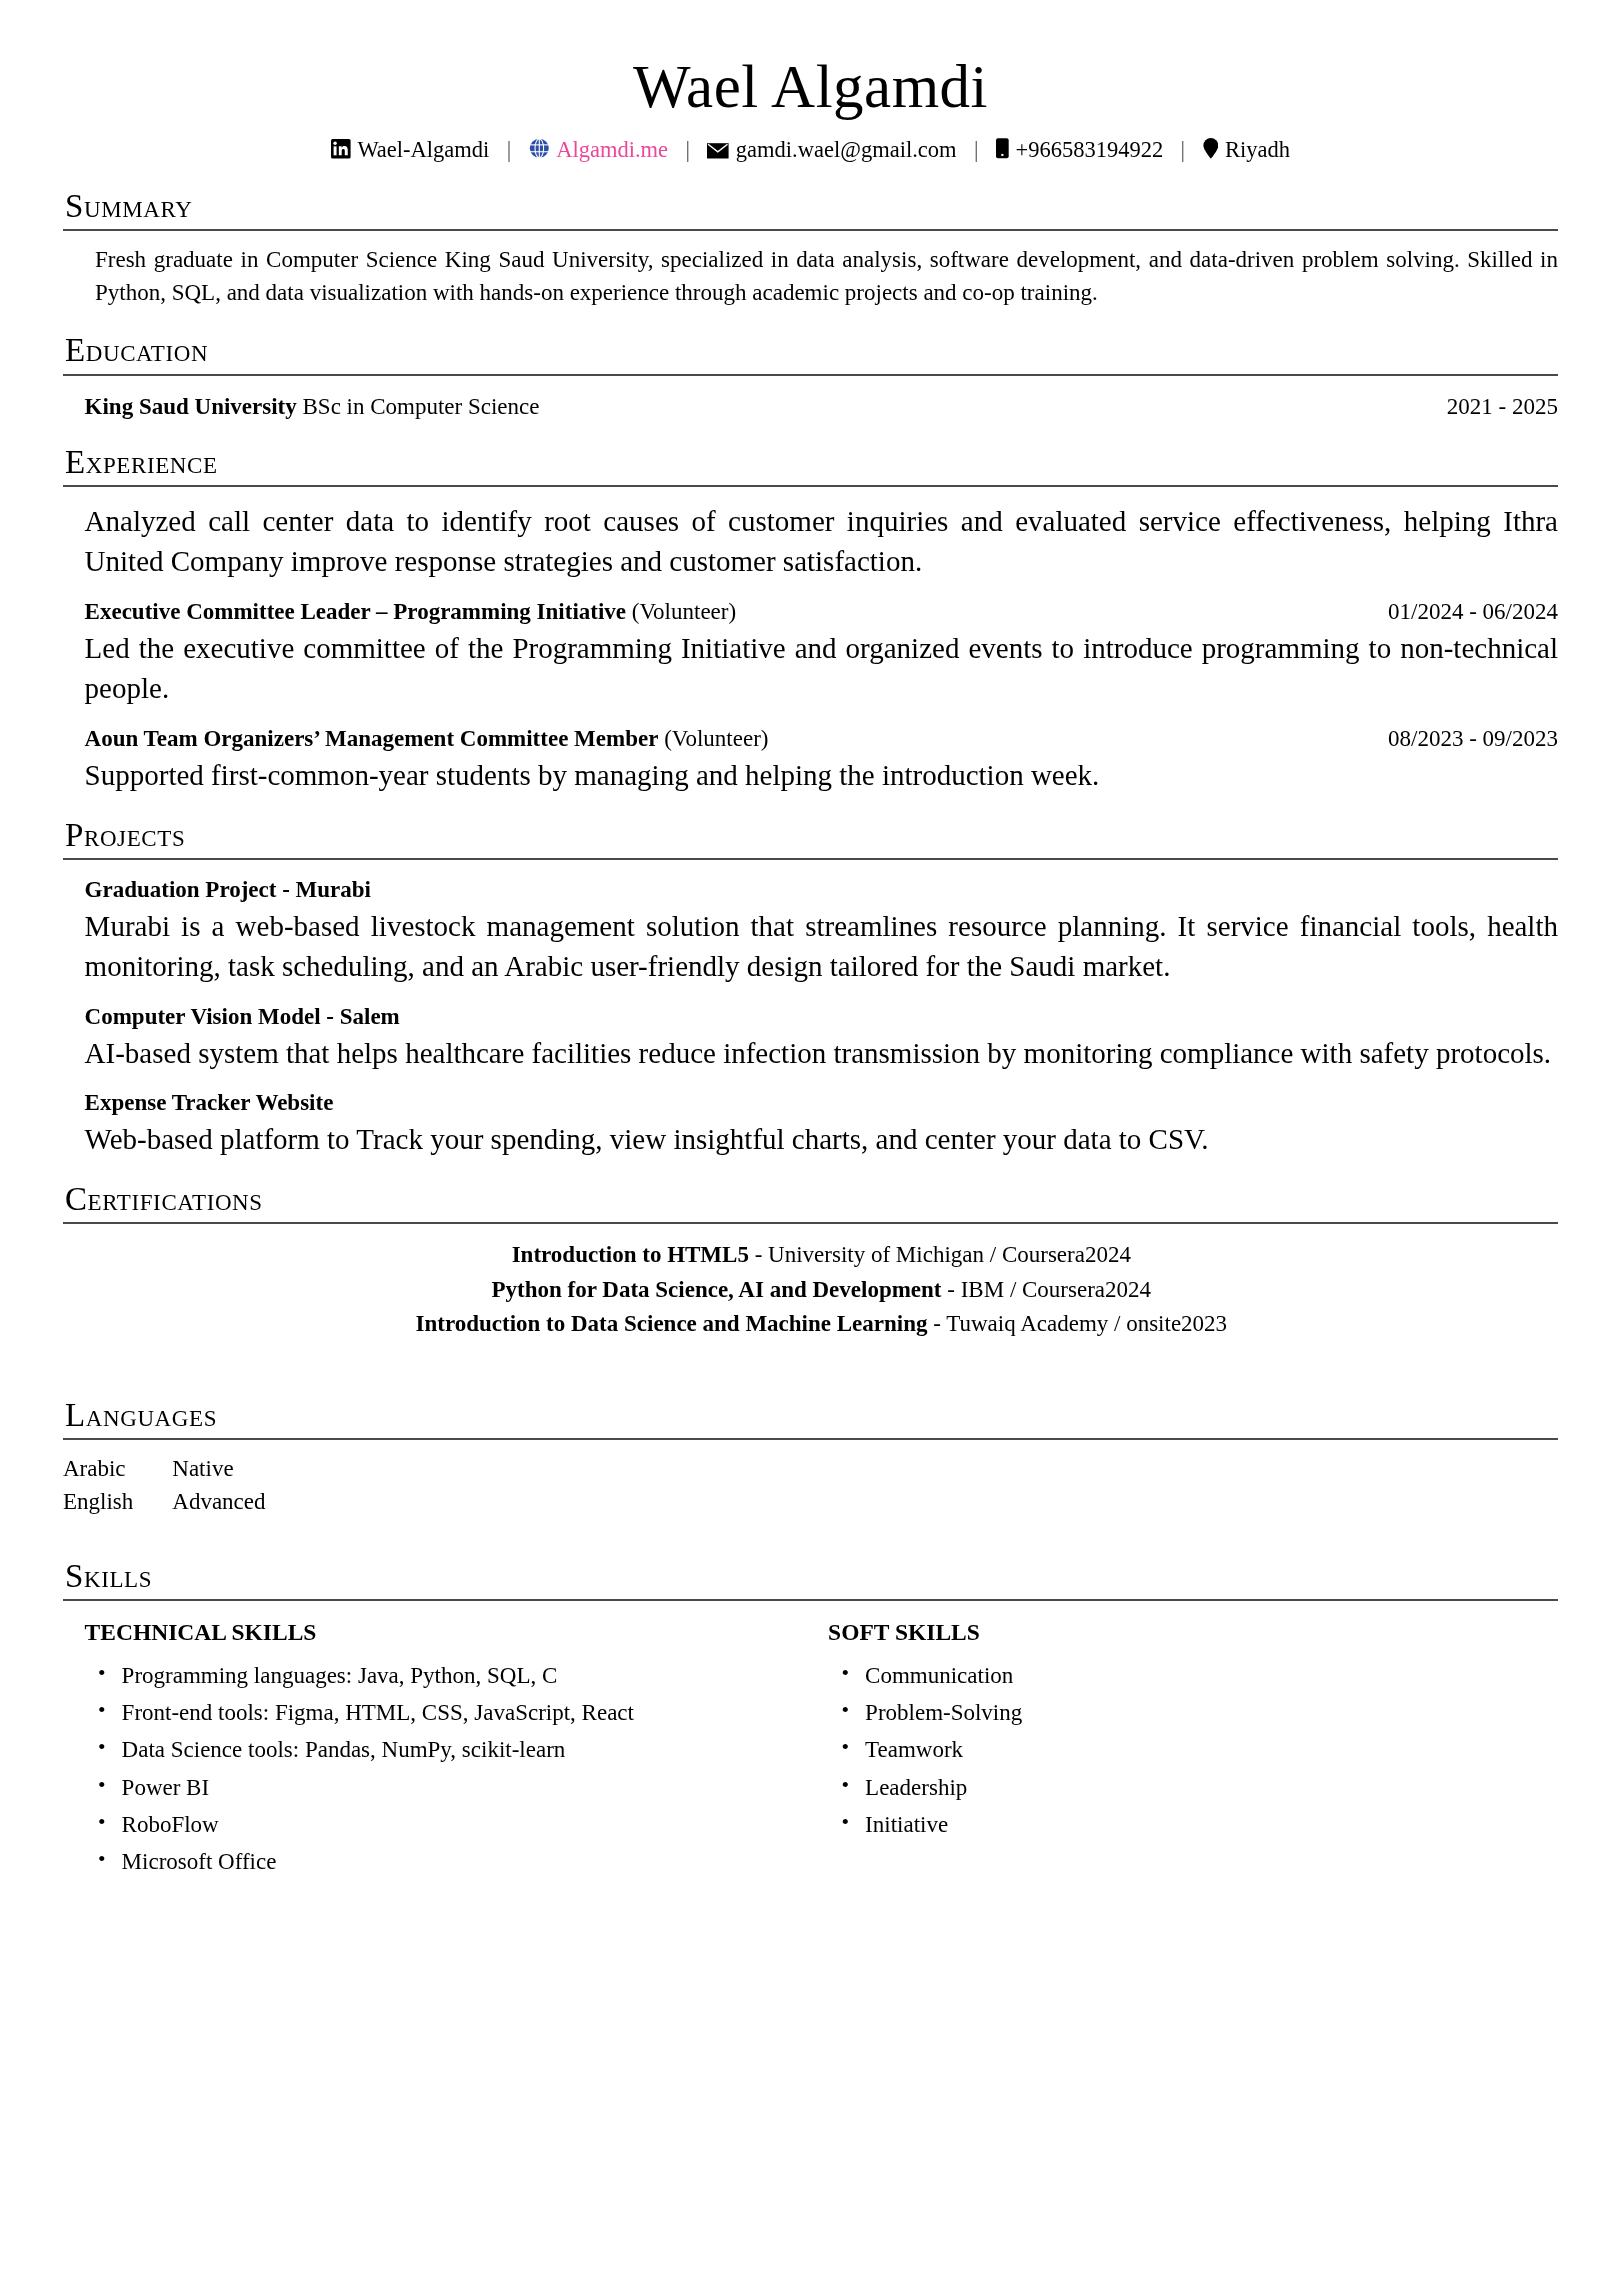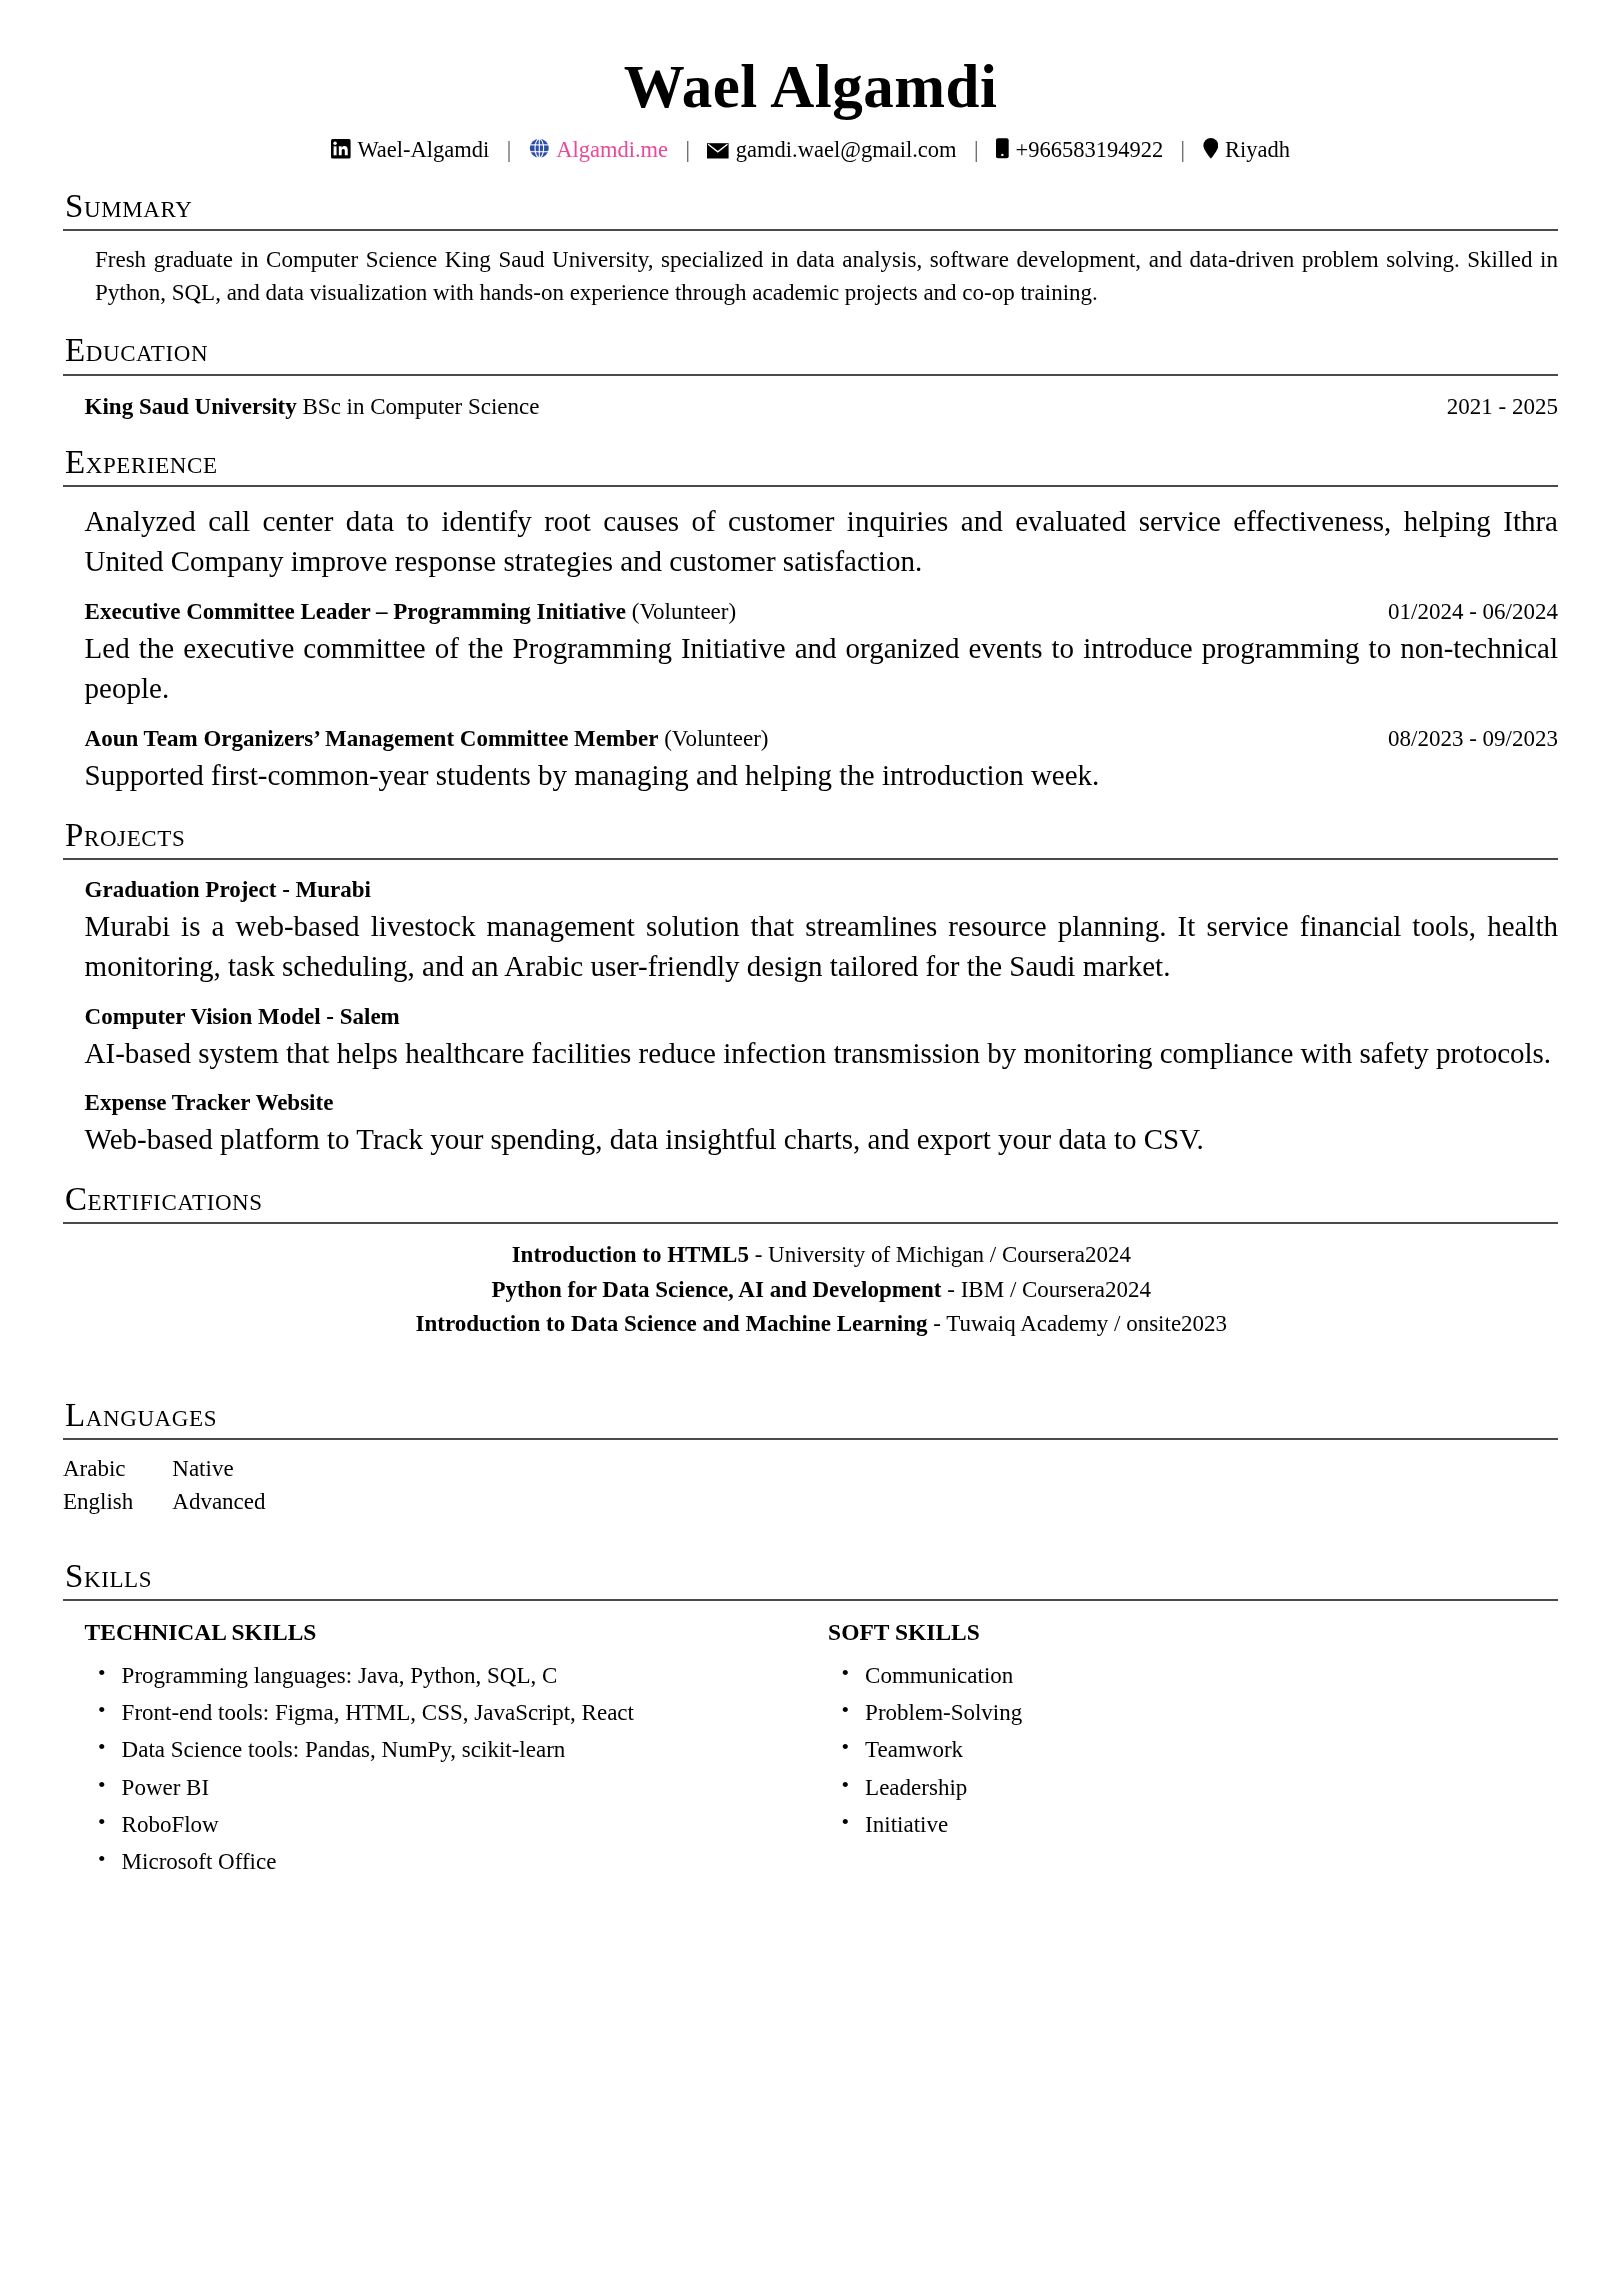--- a/index.html
+++ b/index.html
@@ -19,21 +19,21 @@
     height: 2293px;
     box-sizing: border-box;
     padding: 43px 63px 0 63px;
     position: relative;
   }
 
   
   .name {
     text-align: center;
     font-size: 61px;
-    font-weight: 700;
+    font-weight: 400;
     letter-spacing: 0.5px;
     line-height: 1.12;
     margin: 9.8px 0 3.9px 0;
   }
   .contact-line {
     text-align: center;
     font-size: 22.5px;
     line-height: 1.5;
     margin-top: 9.8px;
     white-space: nowrap;
@@ -295,21 +295,21 @@
       </div>
       <div class="entry-desc">AI-based system that helps healthcare facilities reduce infection transmission by monitoring compliance with safety protocols.</div>
     </div>
 
     <div class="entry">
       <div class="entry-head">
         <div class="entry-left">
           <span class="entry-title">Expense Tracker Website</span>
         </div>
       </div>
-      <div class="entry-desc">Web-based platform to Track your spending, data insightful charts, and export your data to CSV.</div>
+      <div class="entry-desc">Web-based platform to Track your spending, view insightful charts, and center your data to CSV.</div>
     </div>
   </div>
 
   <div class="section">
     <div class="section-title">Certifications</div>
     <hr class="rule">
     <div style="margin-top:13.7px;">
       <div class="cert-row">
         <div>
           <span class="cert-name">Introduction to HTML5</span>

